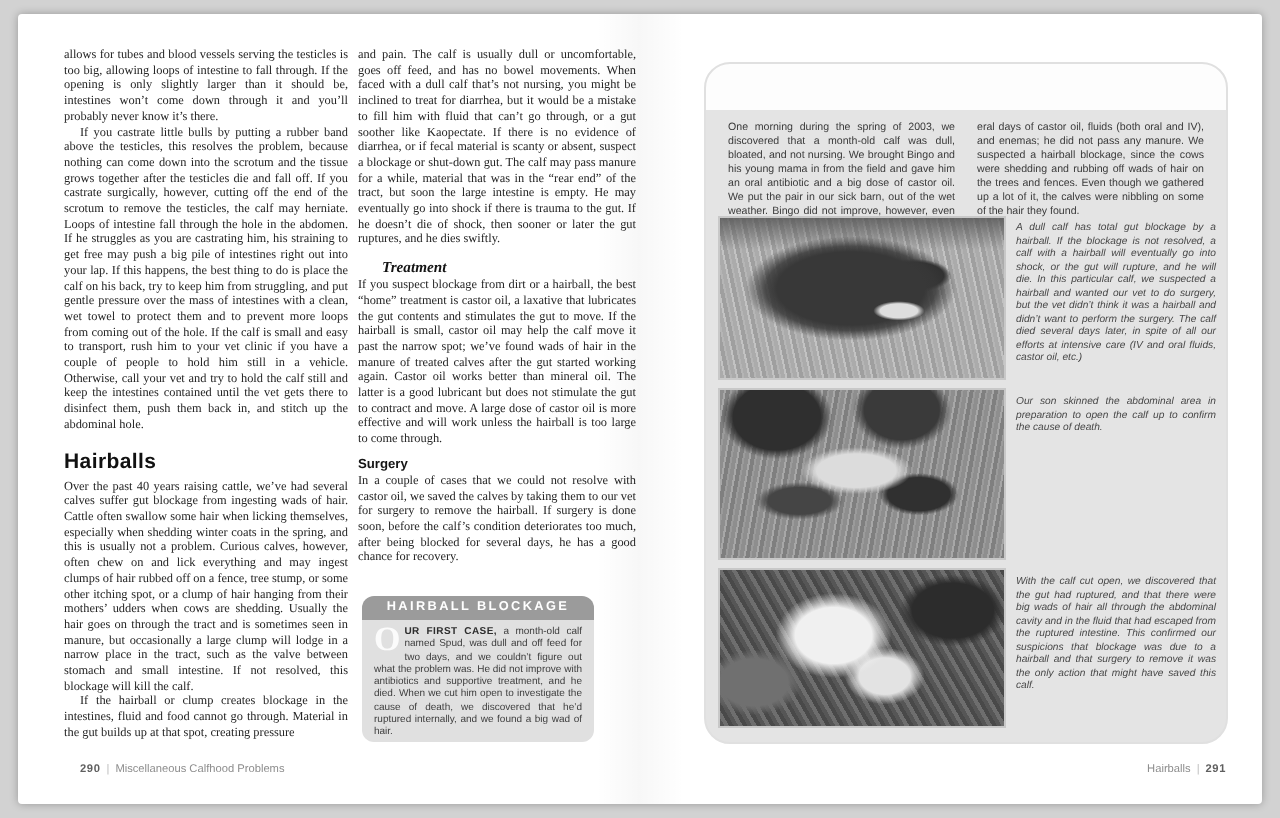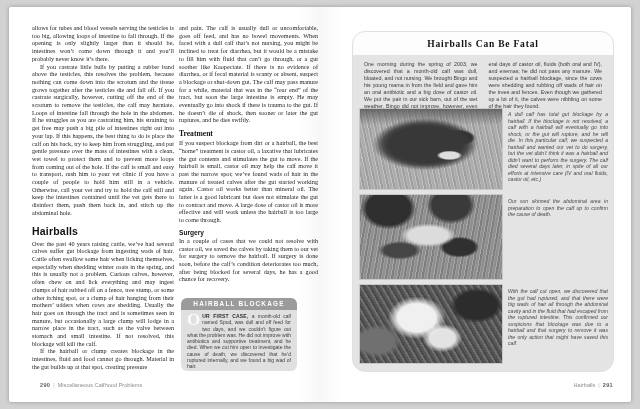--- a/index.html
+++ b/index.html
@@ -12,21 +12,21 @@
           pointer-events:none;}
 
   
   .col{position:absolute;overflow:hidden;}
   .col1{left:23px;top:17px;width:142px;height:354px;}
   .col2{left:170px;top:17px;width:139px;height:272px;}
   .body{margin:0;font-size:6.2px;line-height:7.7px;text-align:justify;color:#242424;}
   .indent{text-indent:8px;}
   .section-heading{margin:8px 0 3px;font-family:"Liberation Sans",sans-serif;font-weight:bold;
           font-size:10.5px;color:#111;letter-spacing:.2px;}
-  .sub-italic{margin:5px 0 1px;font-family:"Liberation Serif",serif;
+  .sub-italic{margin:5px 12px 1px;font-family:"Liberation Serif",serif;font-style:italic;
           font-weight:bold;font-size:7.6px;color:#141414;}
   .sub-sans{margin:5px 0 1px;font-family:"Liberation Sans",sans-serif;font-weight:bold;
           font-size:6.6px;color:#141414;}
 
   
   .callout{position:absolute;left:172px;top:291px;width:116px;height:71px;}
   .callout-header{height:12px;line-height:12px;background:#9b9b9b;border-radius:6px 6px 0 0;
           text-align:center;font-family:"Liberation Sans",sans-serif;font-weight:bold;
           font-size:6.4px;letter-spacing:1.2px;color:#ffffff;}
   .callout-body{height:55px;background:#e0e0e0;border-radius:0 0 6px 6px;padding:3px 6px 3px 6px;
@@ -112,21 +112,20 @@
         </div>
       </div>
 
       <div class="footer footer-left">
         <span class="pagenum">290</span><span class="sep">|</span><span class="running">Miscellaneous Calfhood Problems</span>
       </div>
     </section>
 
     <section>
       <div class="sidebar">
-        <div class="sidebar-title">Hairballs Can Be Fatal</div>
 
         <div class="intro">
           <p>One morning during the spring of 2003, we discovered that a month-old calf was dull, bloated, and not nursing. We brought Bingo and his young mama in from the field and gave him an oral antibiotic and a big dose of castor oil. We put the pair in our sick barn, out of the wet weather. Bingo did not improve, however, even after sev-</p>
           <p>eral days of castor oil, fluids (both oral and IV), and enemas; he did not pass any manure. We suspected a hairball blockage, since the cows were shedding and rubbing off wads of hair on the trees and fences. Even though we gathered up a lot of it, the calves were nibbling on some of the hair they found.</p>
         </div>
 
         <div class="photo p1"></div>
         <p class="caption cap1">A dull calf has total gut blockage by a hairball. If the blockage is not resolved, a calf with a hairball will eventually go into shock, or the gut will rupture, and he will die. In this particular calf, we suspected a hairball and wanted our vet to do surgery, but the vet didn’t think it was a hairball and didn’t want to perform the surgery. The calf died several days later, in spite of all our efforts at intensive care (IV and oral fluids, castor oil, etc.)</p>
 
         <div class="photo p2"></div>

